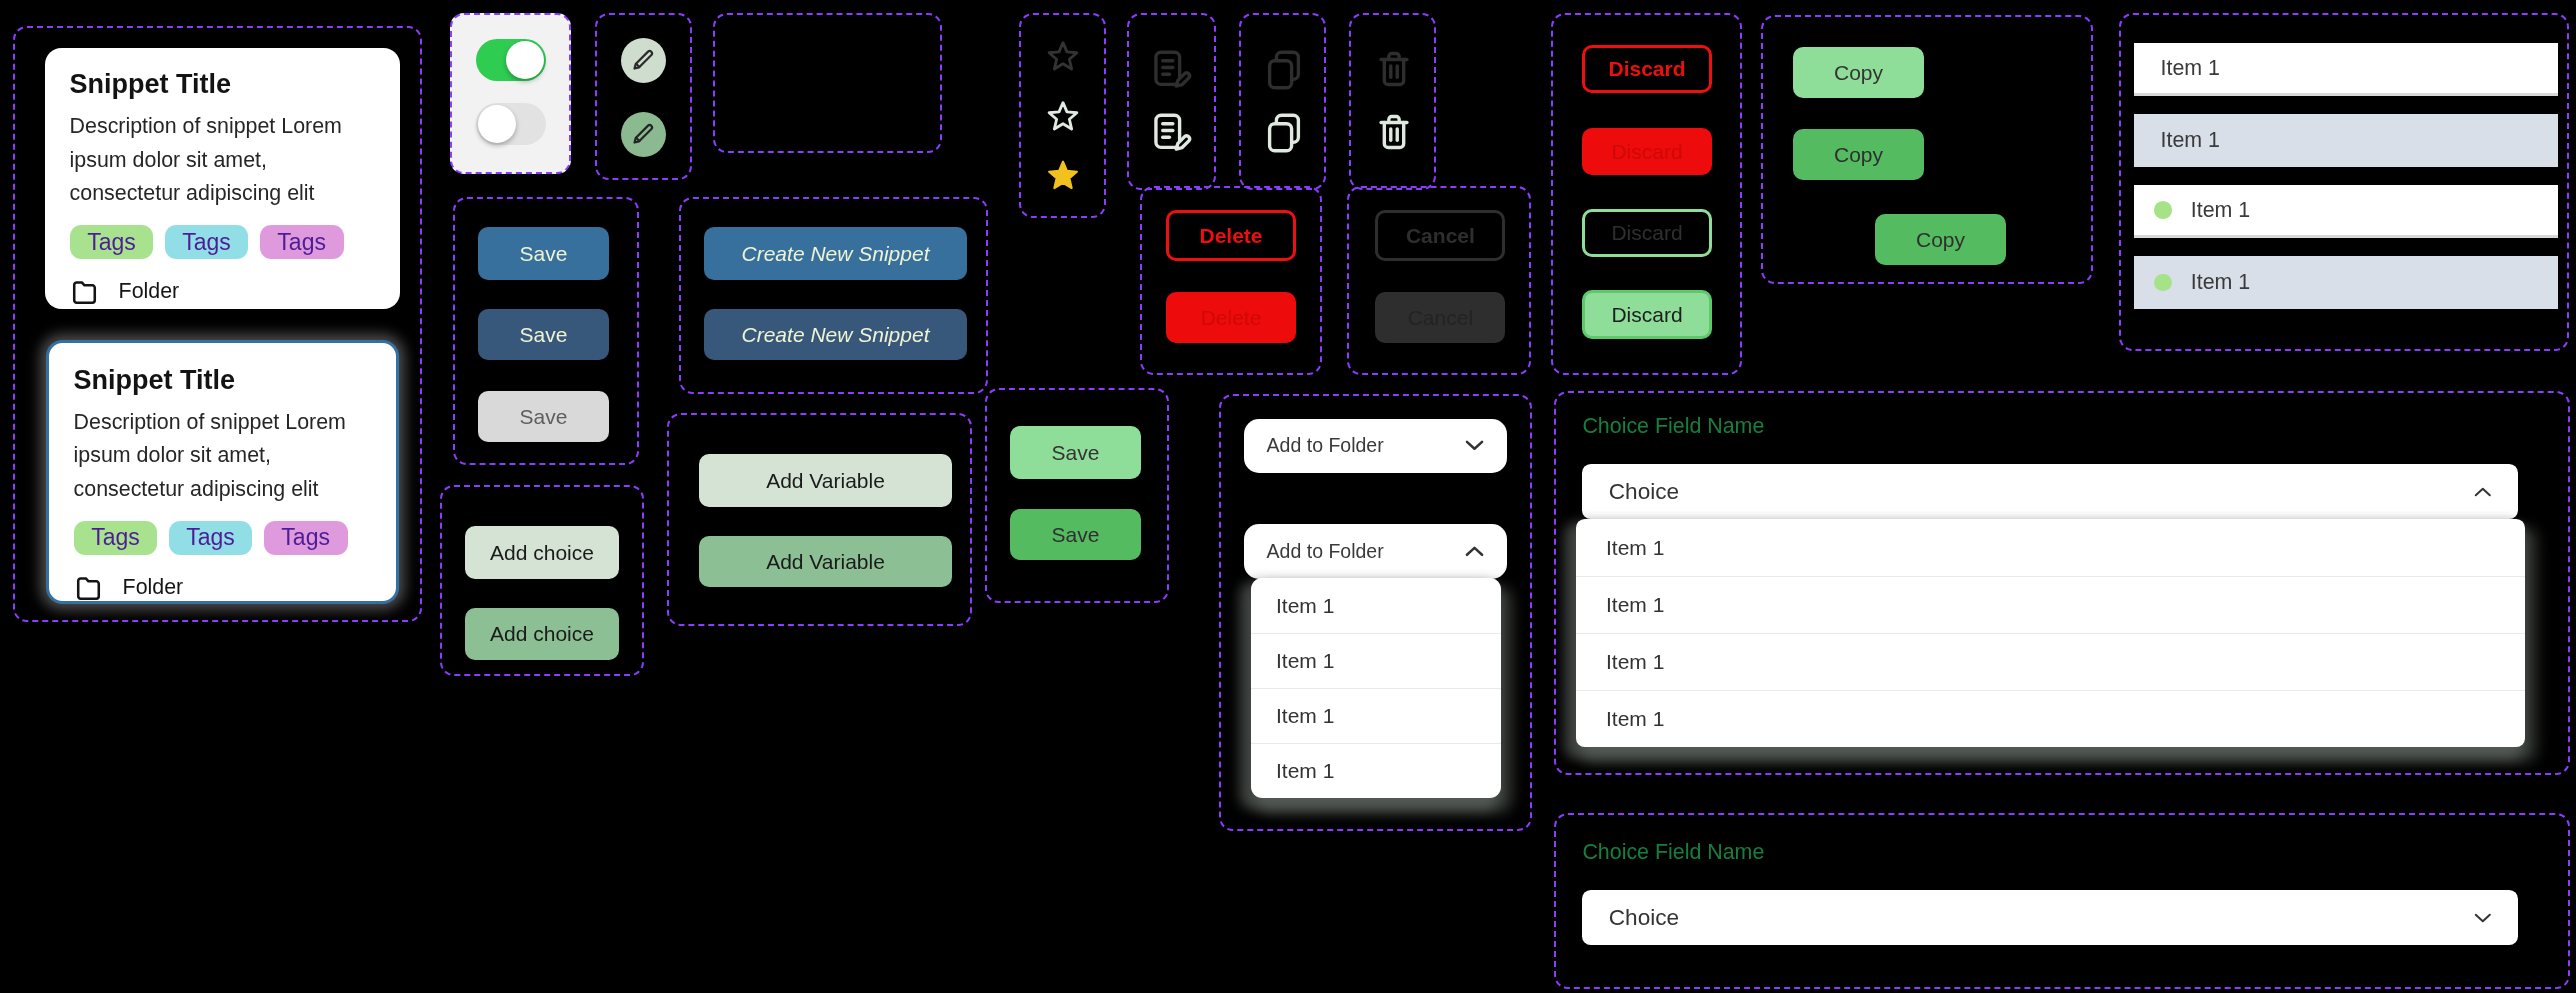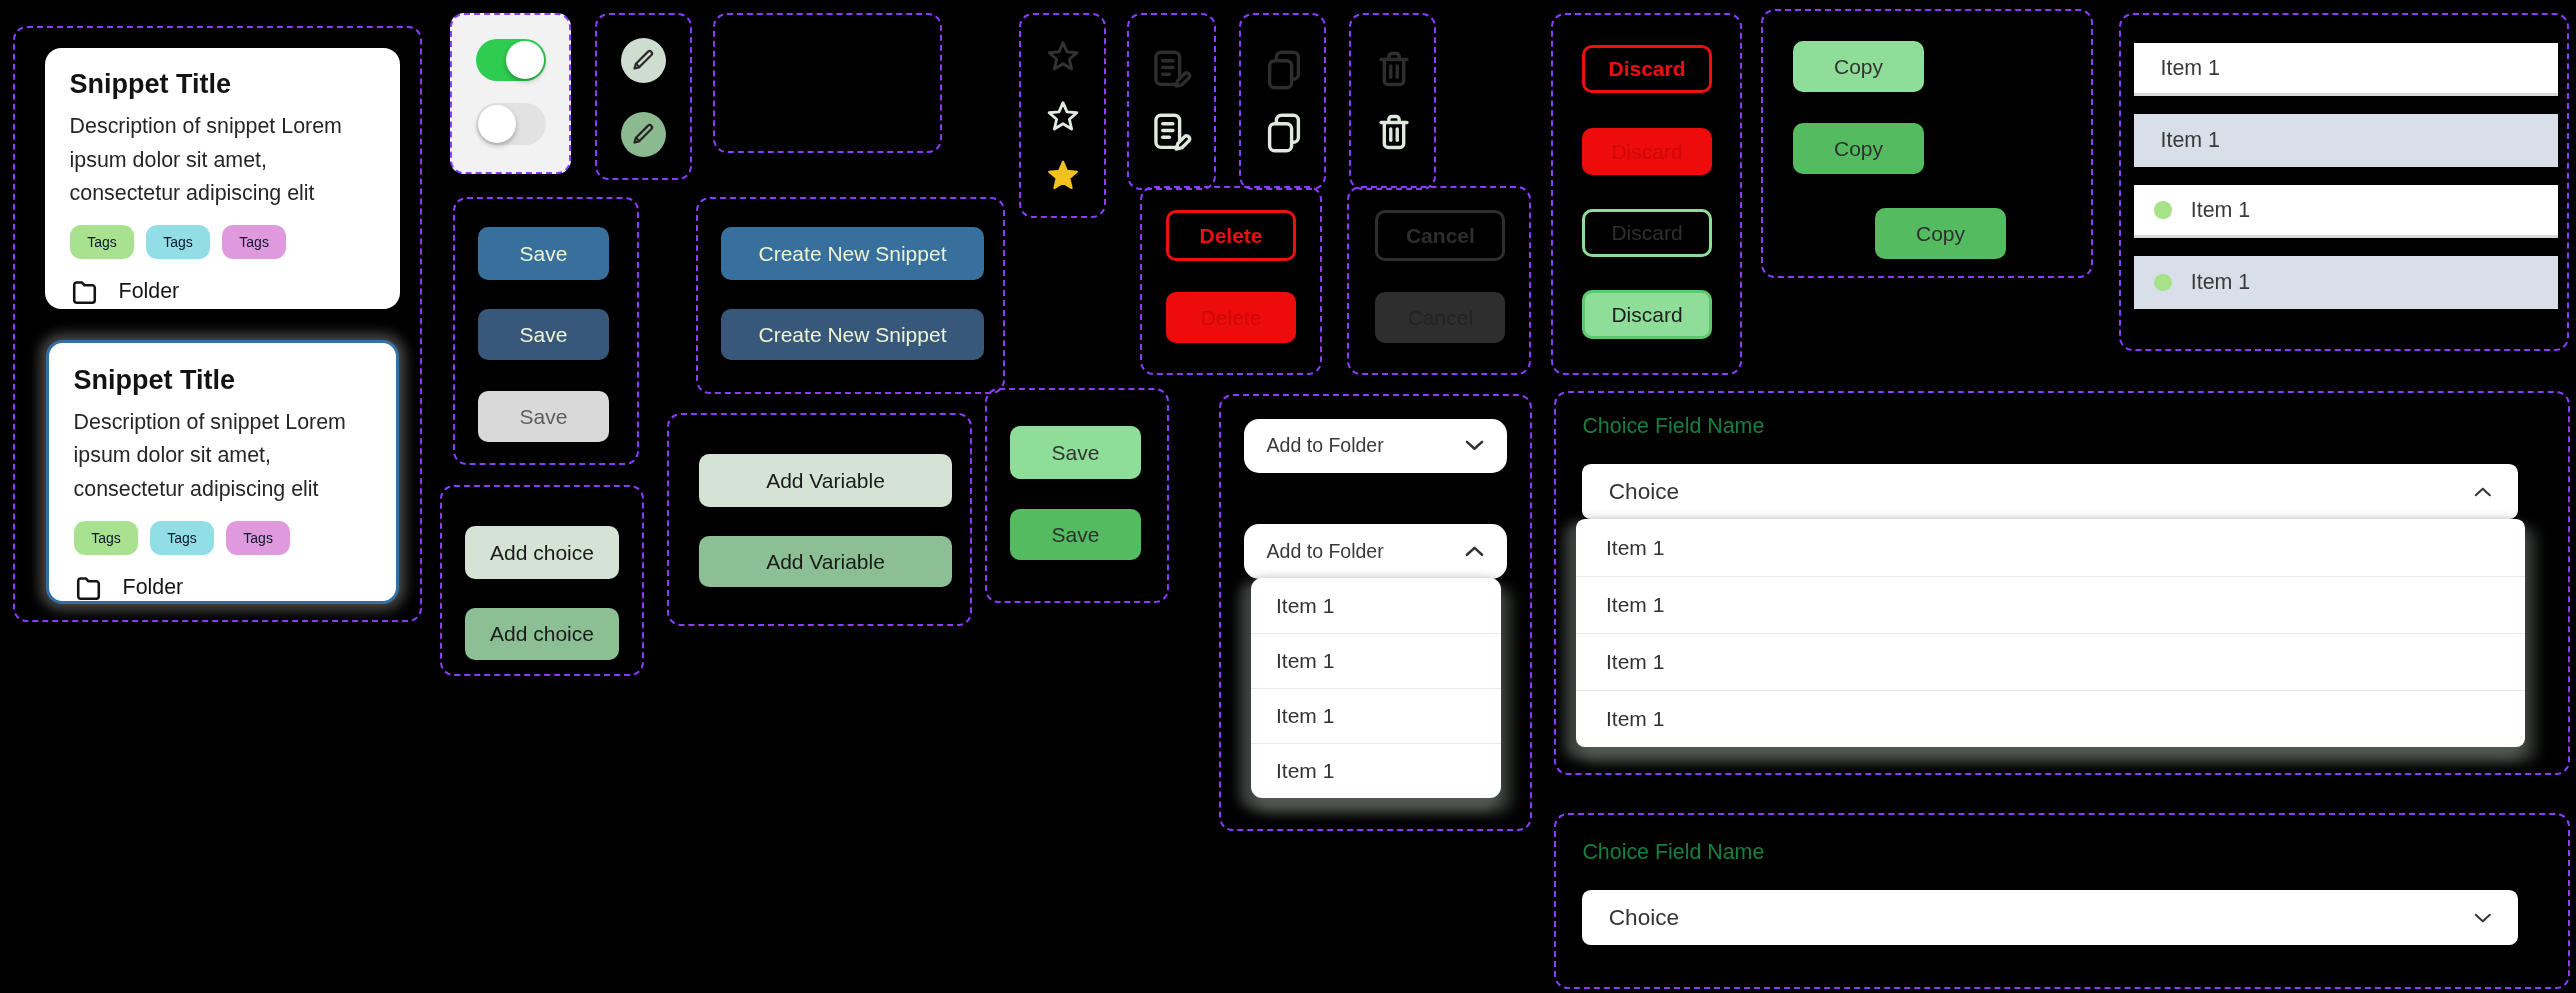--- a/index.html
+++ b/index.html
@@ -6,21 +6,21 @@
   body{width:2576px;height:994px;position:relative;overflow:hidden;
        font-family:"Liberation Sans","DejaVu Sans",sans-serif;}
   .grp{position:absolute;border:2.5px dashed #8b3dff;border-radius:14px;box-sizing:border-box;}
 
   
   .card{position:absolute;background:#fff;border-radius:16.4px;padding:21.4px 25px;box-sizing:border-box;}
   .card.selected{border:3.8px solid #3470a2;box-shadow:0 0 12.6px 5.7px rgba(125,125,125,.6);}
   .card-title{margin:0 0 10px;font-size:27px;font-weight:700;color:#131313;}
   .card-desc{margin:0 0 15px;font-size:21.4px;line-height:1.56;color:#262626;width:307px;}
   .tags{display:flex;gap:11.3px;margin-bottom:17.6px;}
-  .tag{height:34px;display:flex;align-items:center;padding:0 17.6px;border-radius:11.3px;font-size:14px;color:#0f172a;}
+  .tag{height:34px;display:flex;align-items:center;padding:0 17.6px;border-radius:11.3px;font-size:23px;color:#4c1d95;}
   .tag.g{background:#a9e28f;} .tag.c{background:#92dee6;} .tag.p{background:#df9ade;}
   .folder-row{display:flex;align-items:center;gap:20px;font-size:21.4px;color:#151515;}
 
   
   .toggle{position:absolute;width:70px;height:42px;border-radius:21px;}
   .toggle .knob{position:absolute;top:1.9px;width:38px;height:38px;border-radius:50%;background:#fff;
                 box-shadow:0 2.5px 5px rgba(0,0,0,.28);}
   .t-on{background:#2ecc51;} .t-on .knob{right:1.9px;}
   .t-off{background:#e2e2e2;} .t-off .knob{left:1.9px;}
 
@@ -244,21 +244,21 @@
   <div class="btn" style="left:26.4px;top:104px;width:130px;height:51px;background:#2e2e2e;color:#232323;">Cancel</div>
 </div>
 
 <div class="grp" style="left:1551px;top:13.2px;width:191px;height:362px;">
   <div class="btn o-red" style="left:29px;top:30px;width:130px;height:48px;">Discard</div>
   <div class="btn b-red" style="left:29px;top:113px;width:130px;height:47px;">Discard</div>
   <div class="btn o-glight" style="left:29px;top:194px;width:130px;height:48px;">Discard</div>
   <div class="btn b-gfill" style="left:29px;top:275px;width:130px;height:49px;">Discard</div>
 </div>
 
-<div class="grp" style="left:1761px;top:9px;width:332px;height:269px;">
+<div class="grp" style="left:1761px;top:15px;width:332px;height:269px;">
   <div class="btn b-glight" style="left:30px;top:30px;width:131px;height:51px;">Copy</div>
   <div class="btn b-green" style="left:30px;top:112px;width:131px;height:51px;">Copy</div>
   <div class="btn b-green" style="left:112px;top:197px;width:131px;height:51px;">Copy</div>
 </div>
 
 <div class="grp" style="left:2119px;top:13.2px;width:450px;height:338px;">
   <div class="irow white" style="left:13.2px;top:28px;width:424px;height:53px;">
     <span>Item 1</span>
   </div>
   <div class="irow alt" style="left:13.2px;top:99px;width:424px;height:53px;">
@@ -273,21 +273,21 @@
     <span>Item 1</span>
   </div>
 </div>
 
 <div class="grp" style="left:453px;top:197px;width:186px;height:268px;">
   <div class="btn b-blue" style="left:23px;top:28px;width:131px;height:53px;">Save</div>
   <div class="btn b-blue2" style="left:23px;top:110px;width:131px;height:51px;">Save</div>
   <div class="btn b-gray" style="left:23px;top:192px;width:131px;height:51px;">Save</div>
 </div>
 
-<div class="grp" style="left:696px;top:197px;width:309px;height:197px;">
+<div class="grp" style="left:679px;top:197px;width:309px;height:197px;font-style:italic;">
   <div class="btn b-blue" style="left:23px;top:28px;width:263px;height:53px;">Create New Snippet</div>
   <div class="btn b-blue2" style="left:23px;top:110px;width:263px;height:51px;">Create New Snippet</div>
 </div>
 
 <div class="grp" style="left:667px;top:413px;width:305px;height:213px;">
   <div class="btn b-mint" style="left:30px;top:39px;width:253px;height:53px;">Add Variable</div>
   <div class="btn b-sage" style="left:30px;top:121px;width:253px;height:51px;">Add Variable</div>
 </div>
 
 <div class="grp" style="left:440px;top:485px;width:204px;height:191px;">

